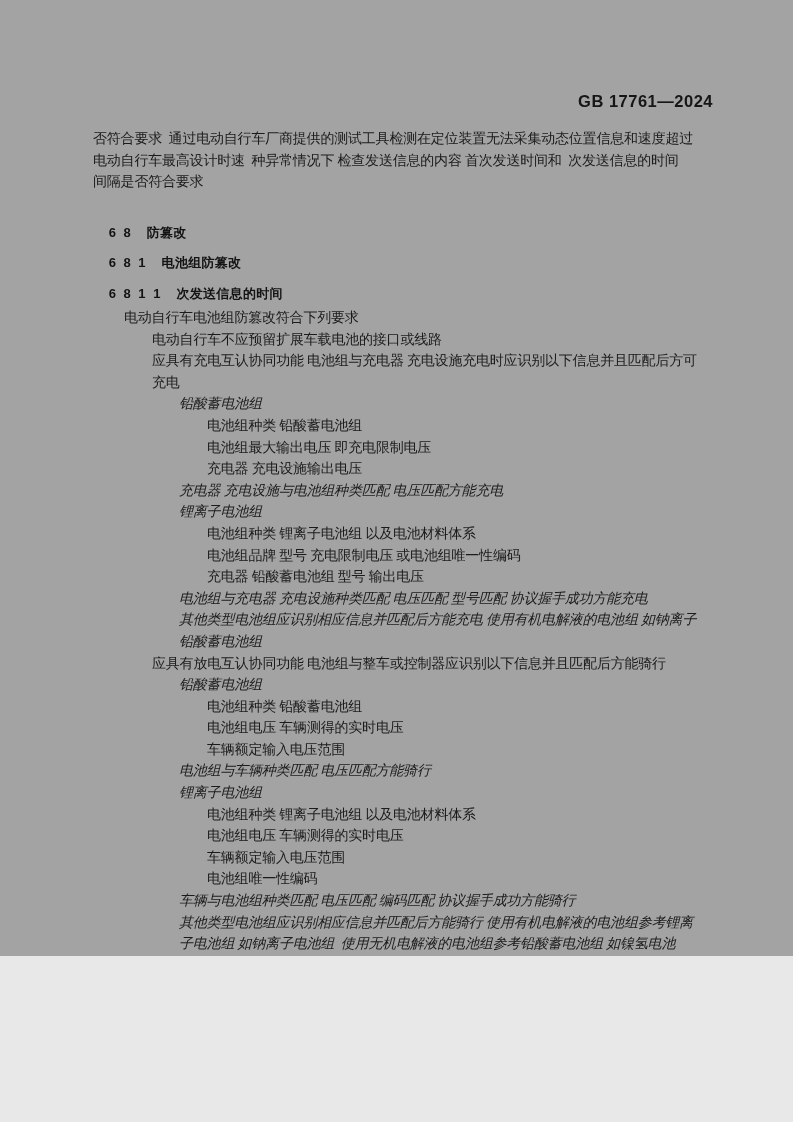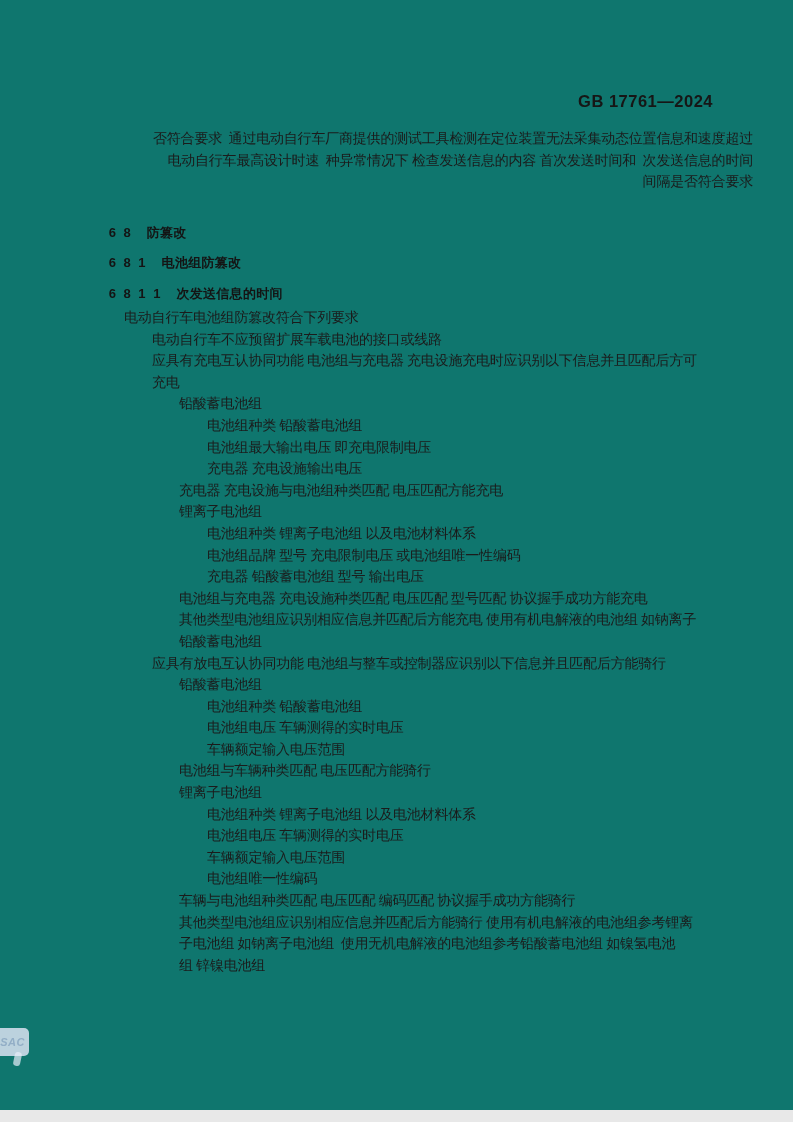--- a/index.html
+++ b/index.html
@@ -3,23 +3,23 @@
 <meta charset="utf-8">
 <style>
   html, body {
     margin: 0;
     padding: 0;
     background: #e8e8e8;
   }
   .page {
     position: relative;
     width: 793px;
-    height: 1110px;
+    height: 956px;
     margin: 0 auto;
-    background: #0f766e;
+    background: #a3a3a3;
     overflow: hidden;
     font-family: "Liberation Serif", "DejaVu Serif", serif;
     color: #1b1b1b;
   }
   .doc-number {
     position: absolute;
     top: 92px;
     right: 80px;
     font-family: "Liberation Sans", "DejaVu Sans", sans-serif;
     font-weight: bold;
@@ -58,24 +58,24 @@
   }
   #heading-68   { top: 209px; }
   #heading-681  { top: 239px; }
   #heading-6811 { top: 270px; }
   .body-block {
     position: absolute;
     top: 307px;
     left: 93px;
     width: 660px;
   }
-  .indent-0 { padding-left: 0; text-align: right; }
+  .indent-0 { padding-left: 0; }
   .indent-1 { padding-left: 31px; }
   .indent-2 { padding-left: 59px; }
-  .indent-3 { padding-left: 86px; }
+  .indent-3 { padding-left: 86px; font-style: italic; }
   .indent-4 { padding-left: 114px; }
   .watermark {
     position: absolute;
     left: -7px;
     top: 1028px;
     width: 36px;
     height: 28px;
     background: #dbe3f2;
     border-radius: 5px;
     opacity: 0.85;

